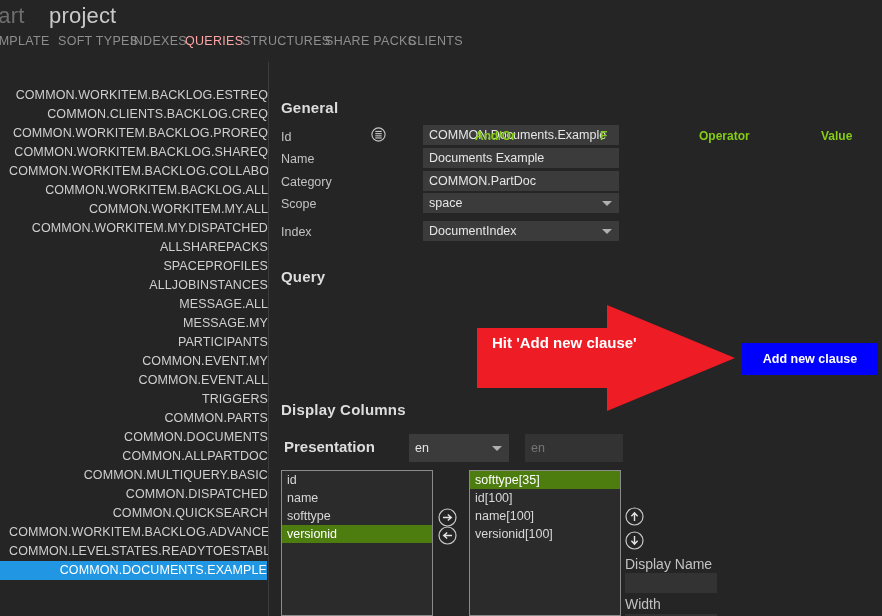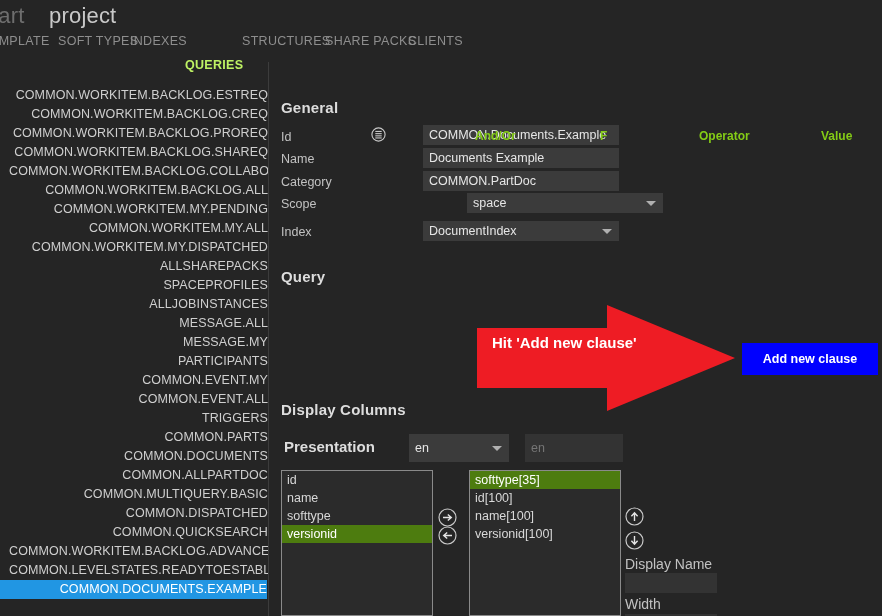--- a/index.html
+++ b/index.html
@@ -33,21 +33,21 @@
 
   
   #navbar {
     position: absolute; left: 0; top: 34px; width: 882px; height: 22px;
   }
   .nav-item {
     position: absolute; top: 0;
     font-size: 12.5px; letter-spacing: 0.3px;
     color: #8e8e8e; white-space: nowrap; cursor: pointer;
   }
-  .nav-item.active { color: #bef264; font-weight: bold; margin-top: 24px; }
+  .nav-item.active { color: #fca5a5; font-weight: normal; }
 
   
   #sidebar {
     position: absolute; left: 0; top: 86px; width: 268px; height: 530px;
     overflow: hidden;
     text-align: right;
   }
   .side-item {
     height: 19px; line-height: 19px;
     padding-left: 9px;
@@ -191,26 +191,25 @@
       <div class="nav-item" style="left: 58px;">SOFT TYPES</div>
       <div class="nav-item" style="left: 130px;">INDEXES</div>
       <div class="nav-item active" style="left: 185px;">QUERIES</div>
       <div class="nav-item" style="left: 242px;">STRUCTURES</div>
       <div class="nav-item" style="left: 325px;">SHARE PACKS</div>
       <div class="nav-item" style="left: 408px;">CLIENTS</div>
     </div>
 
   <div id="sidebar">
       <div class="side-item">COMMON.WORKITEM.BACKLOG.ESTREQ</div>
-      <div class="side-item">COMMON.WORKITEM.BACKLOG.CREQ</div>
+      <div class="side-item">COMMON.CLIENTS.BACKLOG.CREQ</div>
       <div class="side-item">COMMON.WORKITEM.BACKLOG.PROREQ</div>
       <div class="side-item">COMMON.WORKITEM.BACKLOG.SHAREQ</div>
       <div class="side-item">COMMON.WORKITEM.BACKLOG.COLLABORATI</div>
       <div class="side-item">COMMON.WORKITEM.BACKLOG.ALL</div>
-      <div class="side-item">COMMON.WORKITEM.MY.PENDING</div>
       <div class="side-item">COMMON.WORKITEM.MY.ALL</div>
       <div class="side-item">COMMON.WORKITEM.MY.DISPATCHED</div>
       <div class="side-item">ALLSHAREPACKS</div>
       <div class="side-item">SPACEPROFILES</div>
       <div class="side-item">ALLJOBINSTANCES</div>
       <div class="side-item">MESSAGE.ALL</div>
       <div class="side-item">MESSAGE.MY</div>
       <div class="side-item">PARTICIPANTS</div>
       <div class="side-item">COMMON.EVENT.MY</div>
       <div class="side-item">COMMON.EVENT.ALL</div>
@@ -234,21 +233,21 @@
     <div class="field-label" style="left:12px; top:44px;">Id</div>
     <input class="field-input" style="left: 154px; top: 39px; width: 196px;" readonly="" value="COMMON.Documents.Example">
 
     <div class="field-label" style="left:12px; top:66px;">Name</div>
     <input class="field-input" style="left: 154px; top: 62px; width: 196px;" readonly="" value="Documents Example">
 
     <div class="field-label" style="left:12px; top:89px;">Category</div>
     <input class="field-input" style="left: 154px; top: 85px; width: 196px;" readonly="" value="COMMON.PartDoc">
 
     <div class="field-label" style="left:12px; top:111px;">Scope</div>
-    <div class="field-select" style="left:154px; top:107px; width:196px;margin-left:44px;">
+    <div class="field-select" style="left:154px; top:107px; width:196px;">
       <span>space</span>
       <span class="caret"></span>
     </div>
 
     <div class="field-label" style="left:12px; top:139px;">Index</div>
     <div class="field-select" style="left:154px; top:135px; width:196px;">
       <span>DocumentIndex</span>
       <span class="caret"></span>
     </div>
 

